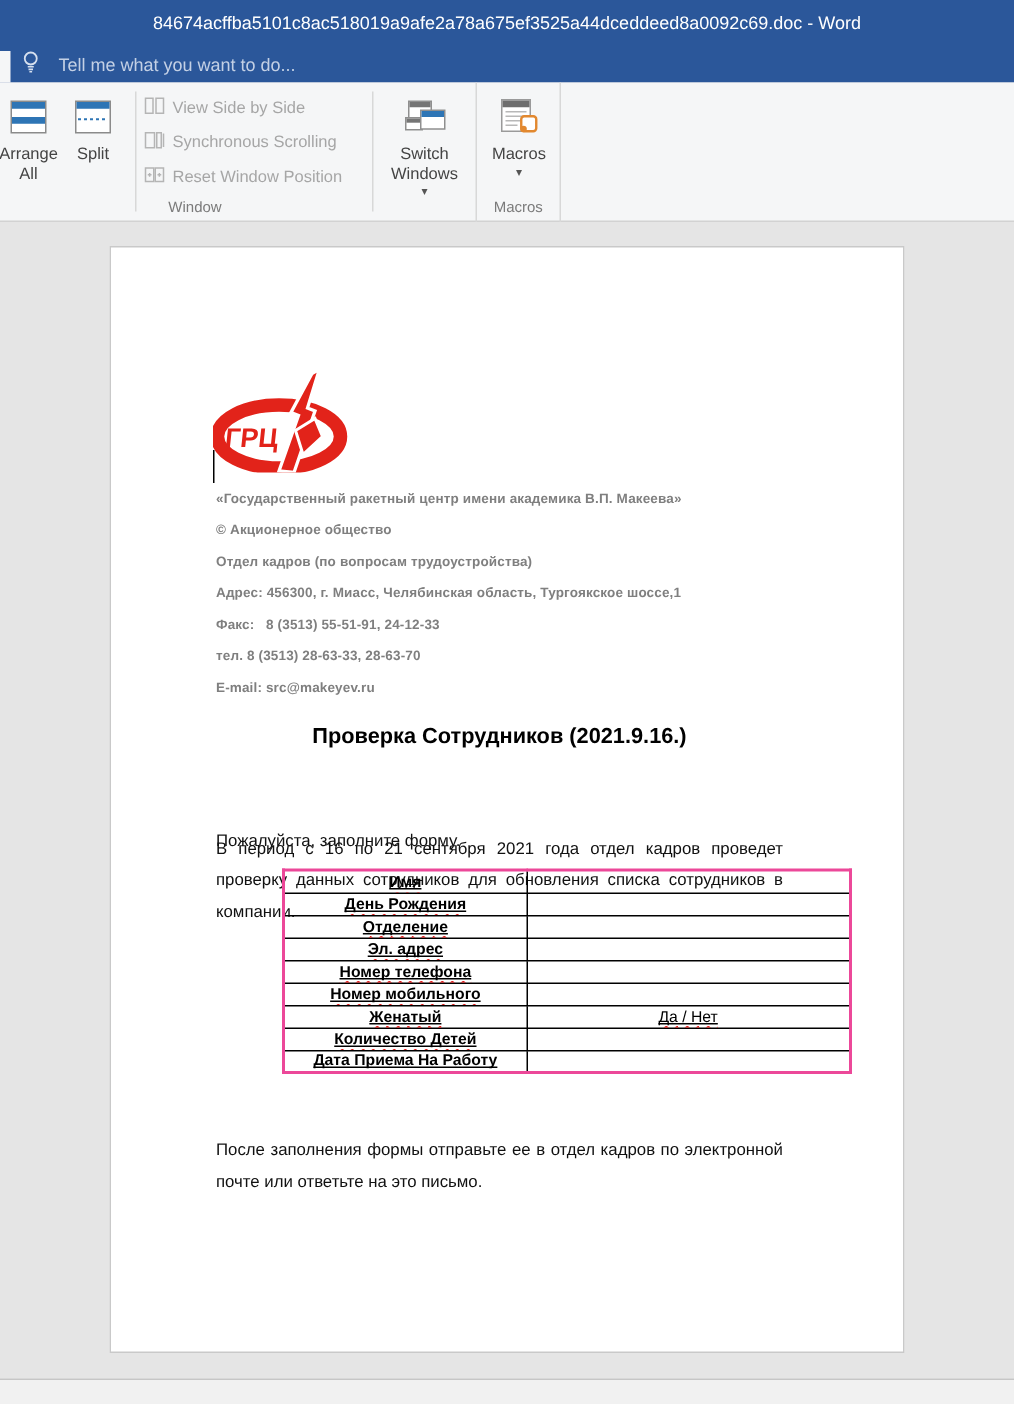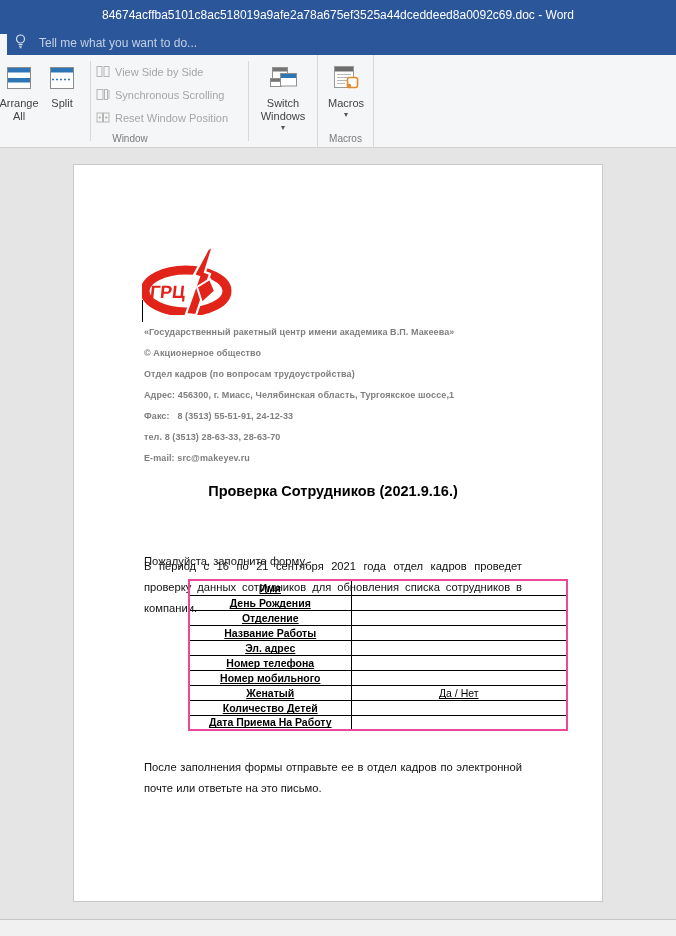--- a/index.html
+++ b/index.html
@@ -225,24 +225,20 @@
             </tr>
             <tr>
               <td class="tl"><span class="sq"><span class="ul">День Рождения</span></span></td>
               <td class="tv"></td>
             </tr>
             <tr>
               <td class="tl"><span class="sq"><span class="ul">Отделение</span></span></td>
               <td class="tv"></td>
             </tr>
             <tr>
-              <td class="tl"><span class="sq"><span class="ul">Название Работы</span></span></td>
-              <td class="tv"></td>
-            </tr>
-            <tr>
               <td class="tl"><span class="sq"><span class="ul">Эл. адрес</span></span></td>
               <td class="tv"></td>
             </tr>
             <tr>
               <td class="tl"><span class="sq"><span class="ul">Номер телефона</span></span></td>
               <td class="tv"></td>
             </tr>
             <tr>
               <td class="tl"><span class="sq"><span class="ul">Номер мобильного</span></span></td>
               <td class="tv"></td>

